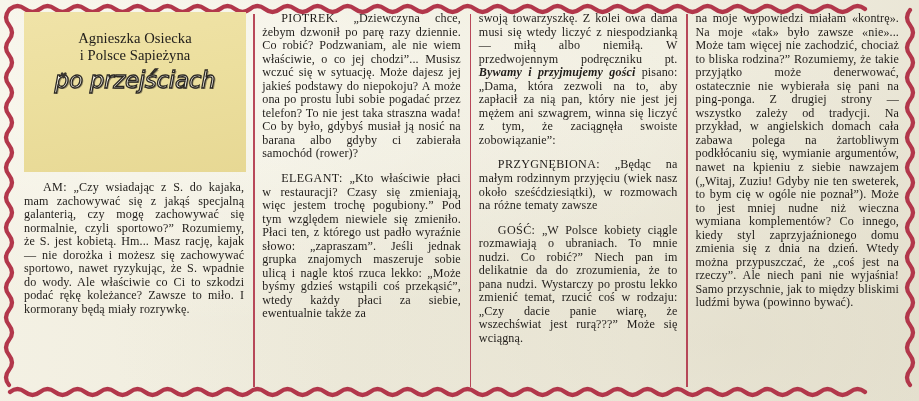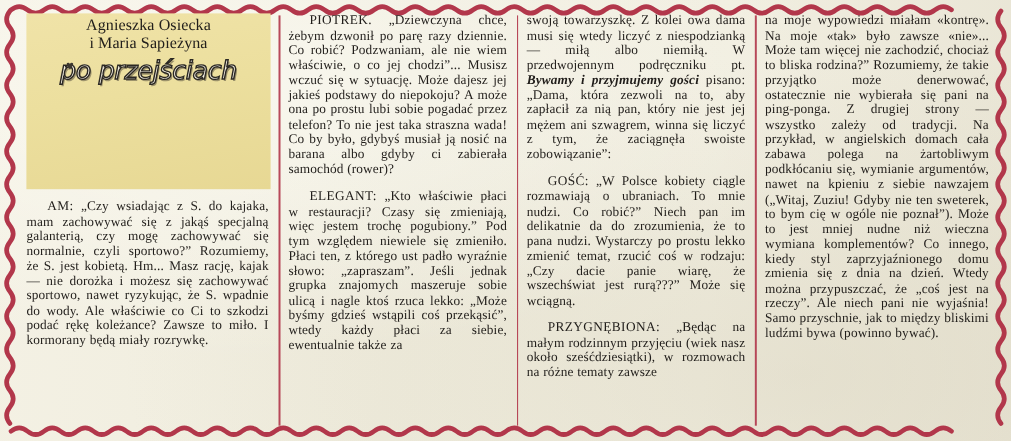--- a/index.html
+++ b/index.html
@@ -89,21 +89,21 @@
   .booktitle { font-style: italic; font-weight: bold; }
 
   
   .masthead {
     position: relative;
     width: 222px;
     height: 160px;
     margin: 0 auto 9px auto;
     background: linear-gradient(170deg, #f0e3a8 0%, #ecdf9e 45%, #e7d894 100%);
     box-sizing: border-box;
-    padding-top: 3px;
+    padding-top: 18px;
     text-align: center;
     overflow: hidden;
   }
   .authors {
     font-family: "Liberation Serif", "DejaVu Serif", serif;
     font-size: 14.6px;
     line-height: 16.5px;
     color: #23201c;
     letter-spacing: 0.005em;
   }
@@ -186,21 +186,21 @@
     </svg>
   </div>
 
   <div class="content">
 
     <div class="col col-1">
 
       <div class="masthead">
         <div class="authors">
           <span class="ln">Agnieszka Osiecka</span>
-          <span class="ln">i Maria Sapieżyna</span>
+          <span class="ln">i Polsce Sapieżyna</span>
         </div>
 
         <div class="logo-wrap">
           <div class="logo-line logo-vivre">
             <span class="logo-dot dot-heart">♥</span>
           </div>
           <div class="subtitle">po przejściach</div>
         </div>
       </div>
 
@@ -209,23 +209,23 @@
 
     <div class="col col-2">
       <p class="para"><span class="speaker">PIOTREK.</span><span> „Dziewczyna chce, żebym dzwonił po parę razy dziennie. Co robić? Podzwaniam, ale nie wiem właściwie, o co jej chodzi”... Musisz wczuć się w sytuację. Może dajesz jej jakieś podstawy do niepokoju? A może ona po prostu lubi sobie pogadać przez telefon? To nie jest taka straszna wada! Co by było, gdybyś musiał ją nosić na barana albo gdyby ci zabierała samochód (rower)?</span></p>
 
       <p class="para"><span class="speaker">ELEGANT:</span><span> „Kto właściwie płaci w restauracji? Czasy się zmieniają, więc jestem trochę pogubiony.” Pod tym względem niewiele się zmieniło. Płaci ten, z którego ust padło wyraźnie słowo: „zapraszam”. Jeśli jednak grupka znajomych maszeruje sobie ulicą i nagle ktoś rzuca lekko: „Może byśmy gdzieś wstąpili coś przekąsić”, wtedy każdy płaci za siebie, ewentualnie także za</span></p>
     </div>
 
     <div class="col col-3">
       <p class="para" style="text-indent:0"><span>swoją towarzyszkę. Z kolei owa dama musi się wtedy liczyć z niespodzianką — miłą albo niemiłą. W przedwojennym podręczniku pt. </span><span class="booktitle">Bywamy i przyjmujemy gości</span><span> pisano: „Dama, która zezwoli na to, aby zapłacił za nią pan, który nie jest jej mężem ani szwagrem, winna się liczyć z tym, że zaciągnęła swoiste zobowiązanie”:</span></p>
 
+      <p class="para"><span class="speaker">PRZYGNĘBIONA:</span><span> „Będąc na małym rodzinnym przyjęciu (wiek nasz około sześćdziesiątki), w rozmowach na różne tematy zawsze</span></p>
+
       <p class="para"><span class="speaker">GOŚĆ:</span><span> „W Polsce kobiety ciągle rozmawiają o ubraniach. To mnie nudzi. Co robić?” Niech pan im delikatnie da do zrozumienia, że to pana nudzi. Wystarczy po prostu lekko zmienić temat, rzucić coś w rodzaju: „Czy dacie panie wiarę, że wszechświat jest rurą???” Może się wciągną.</span></p>
-
-      <p class="para"><span class="speaker">PRZYGNĘBIONA:</span><span> „Będąc na małym rodzinnym przyjęciu (wiek nasz około sześćdziesiątki), w rozmowach na różne tematy zawsze</span></p>
     </div>
 
     <div class="col col-4">
       <p class="para" style="text-indent:0"><span>na moje wypowiedzi miałam «kontrę». Na moje «tak» było zawsze «nie»... Może tam więcej nie zachodzić, chociaż to bliska rodzina?” Rozumiemy, że takie przyjątko może denerwować, ostatecznie nie wybierała się pani na ping-ponga. Z drugiej strony — wszystko zależy od tradycji. Na przykład, w angielskich domach cała zabawa polega na żartobliwym podkłócaniu się, wymianie argumentów, nawet na kpieniu z siebie nawzajem („Witaj, Zuziu! Gdyby nie ten sweterek, to bym cię w ogóle nie poznał”). Może to jest mniej nudne niż wieczna wymiana komplementów? Co innego, kiedy styl zaprzyjaźnionego domu zmienia się z dnia na dzień. Wtedy można przypuszczać, że „coś jest na rzeczy”. Ale niech pani nie wyjaśnia! Samo przyschnie, jak to między bliskimi ludźmi bywa (powinno bywać).</span></p>
     </div>
 
   </div>
 </div>
 
 </body></html>

